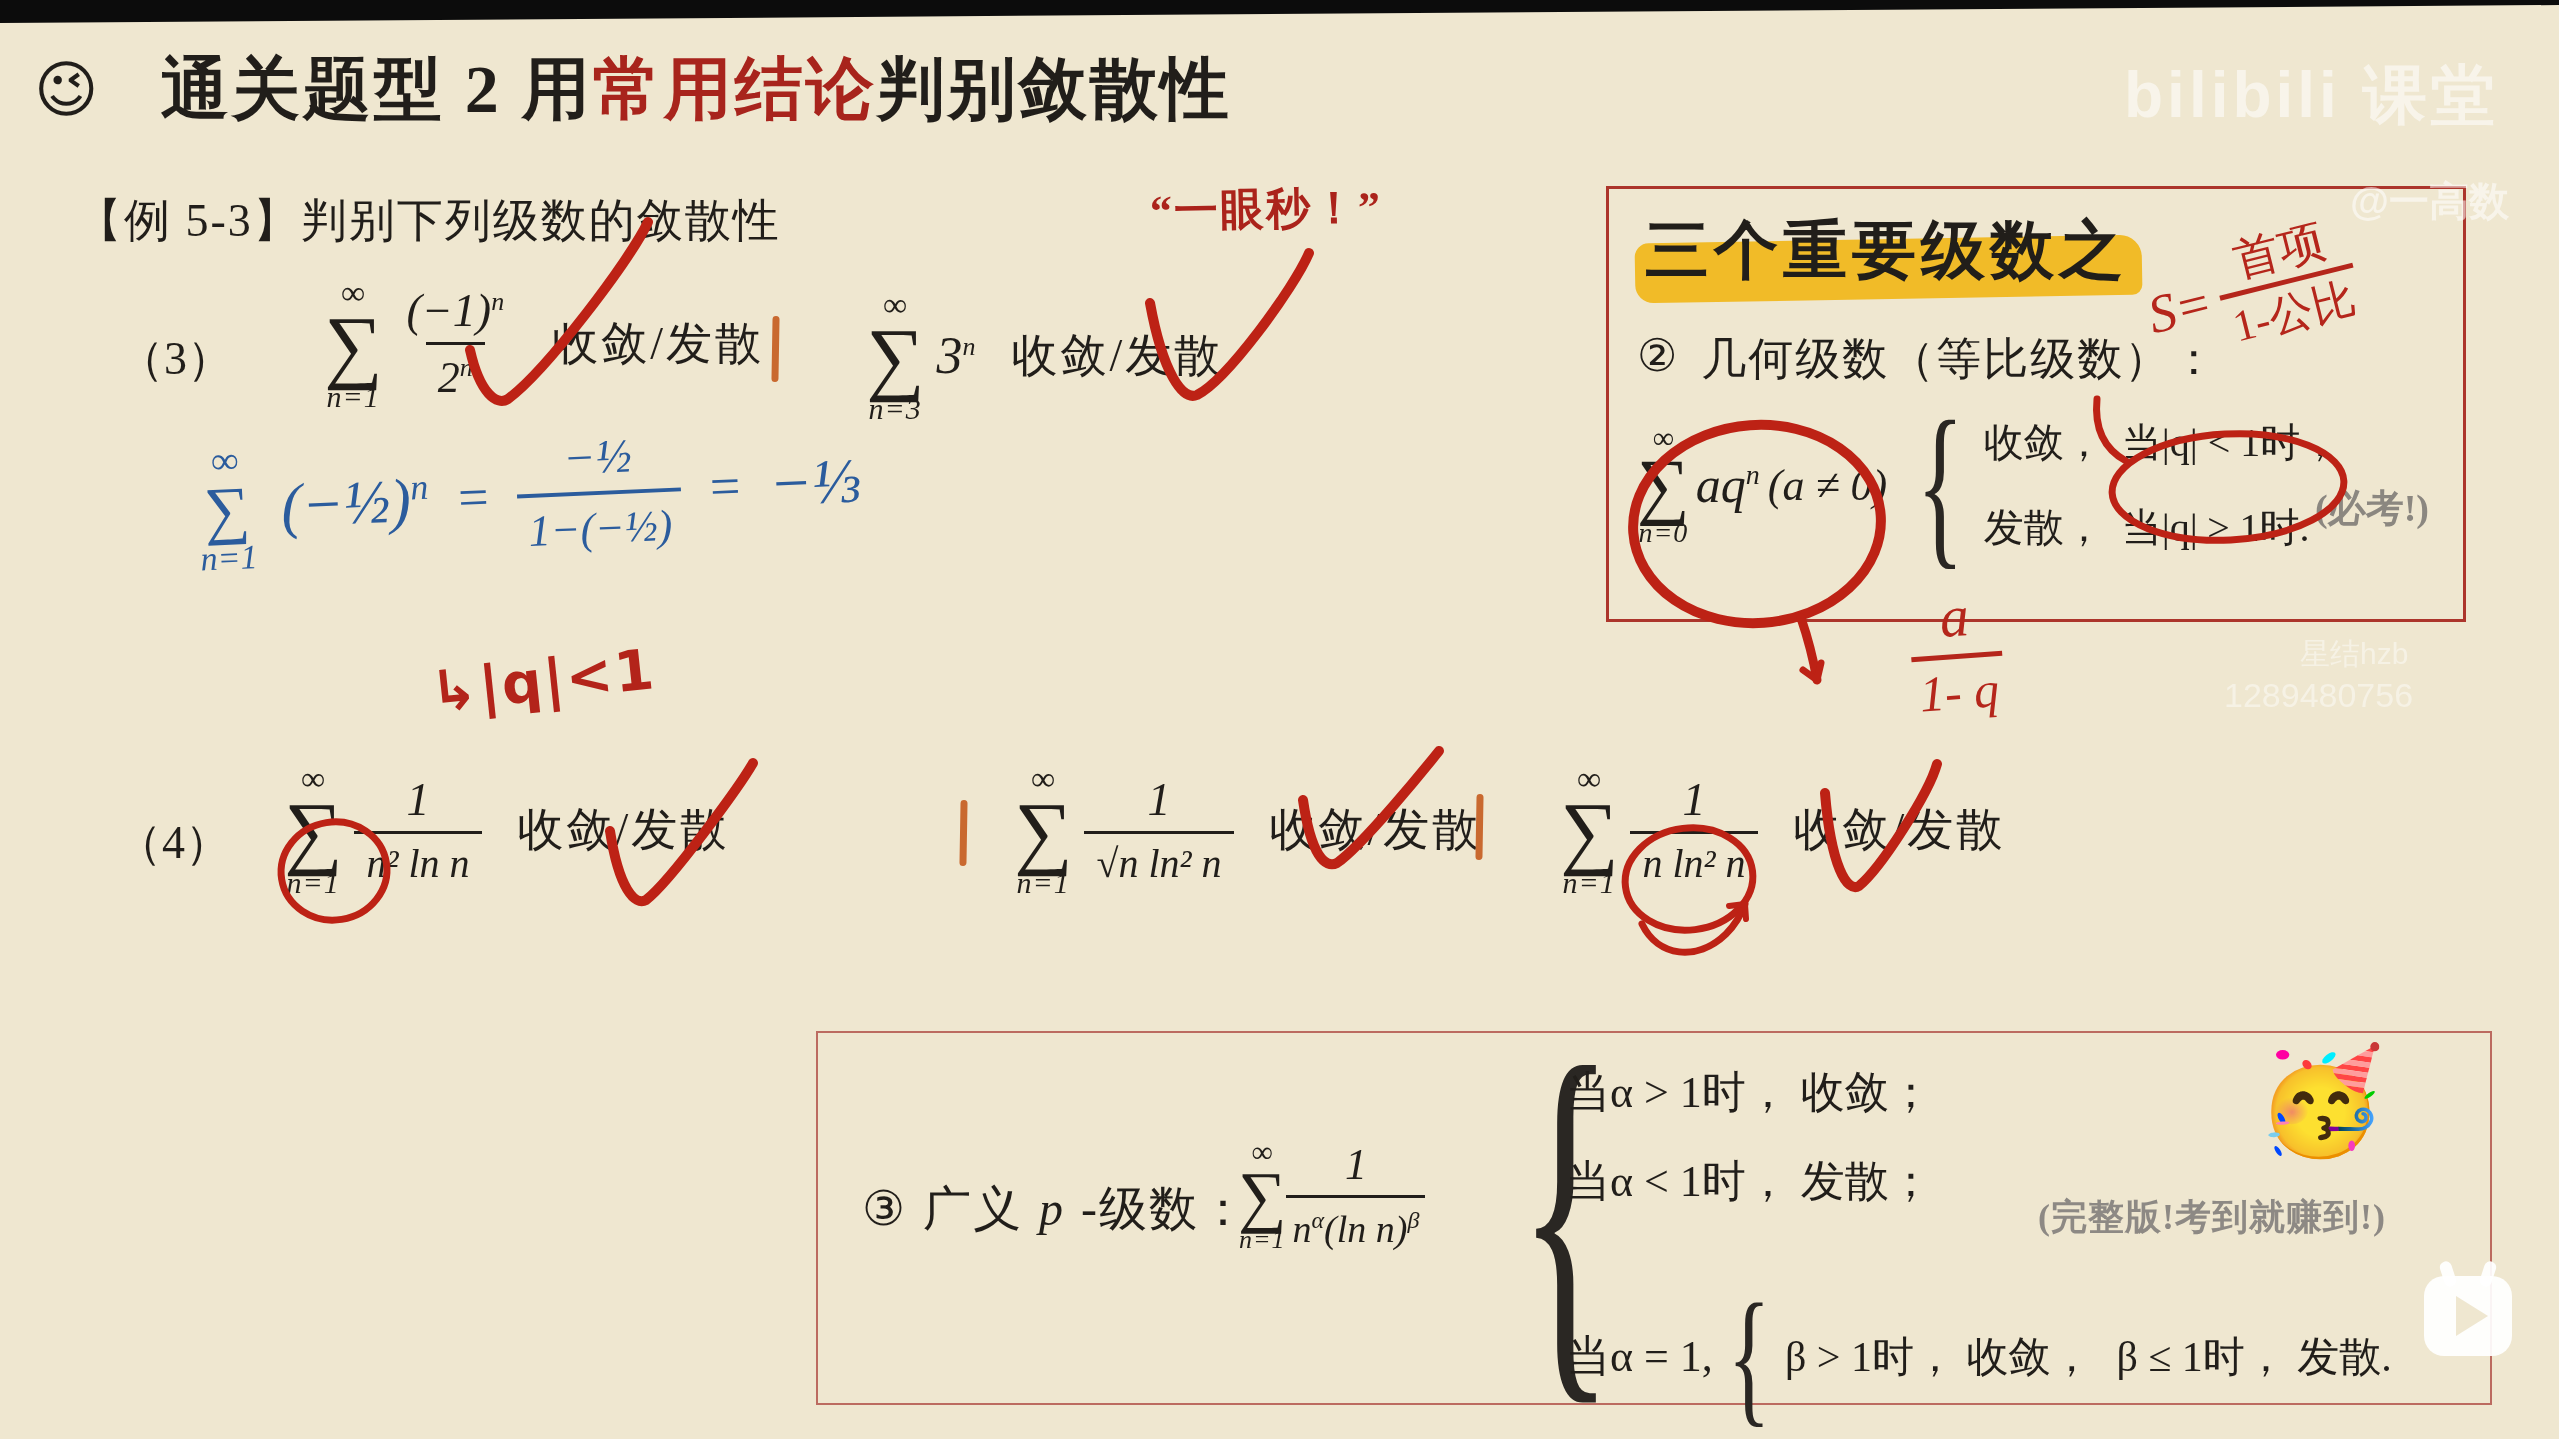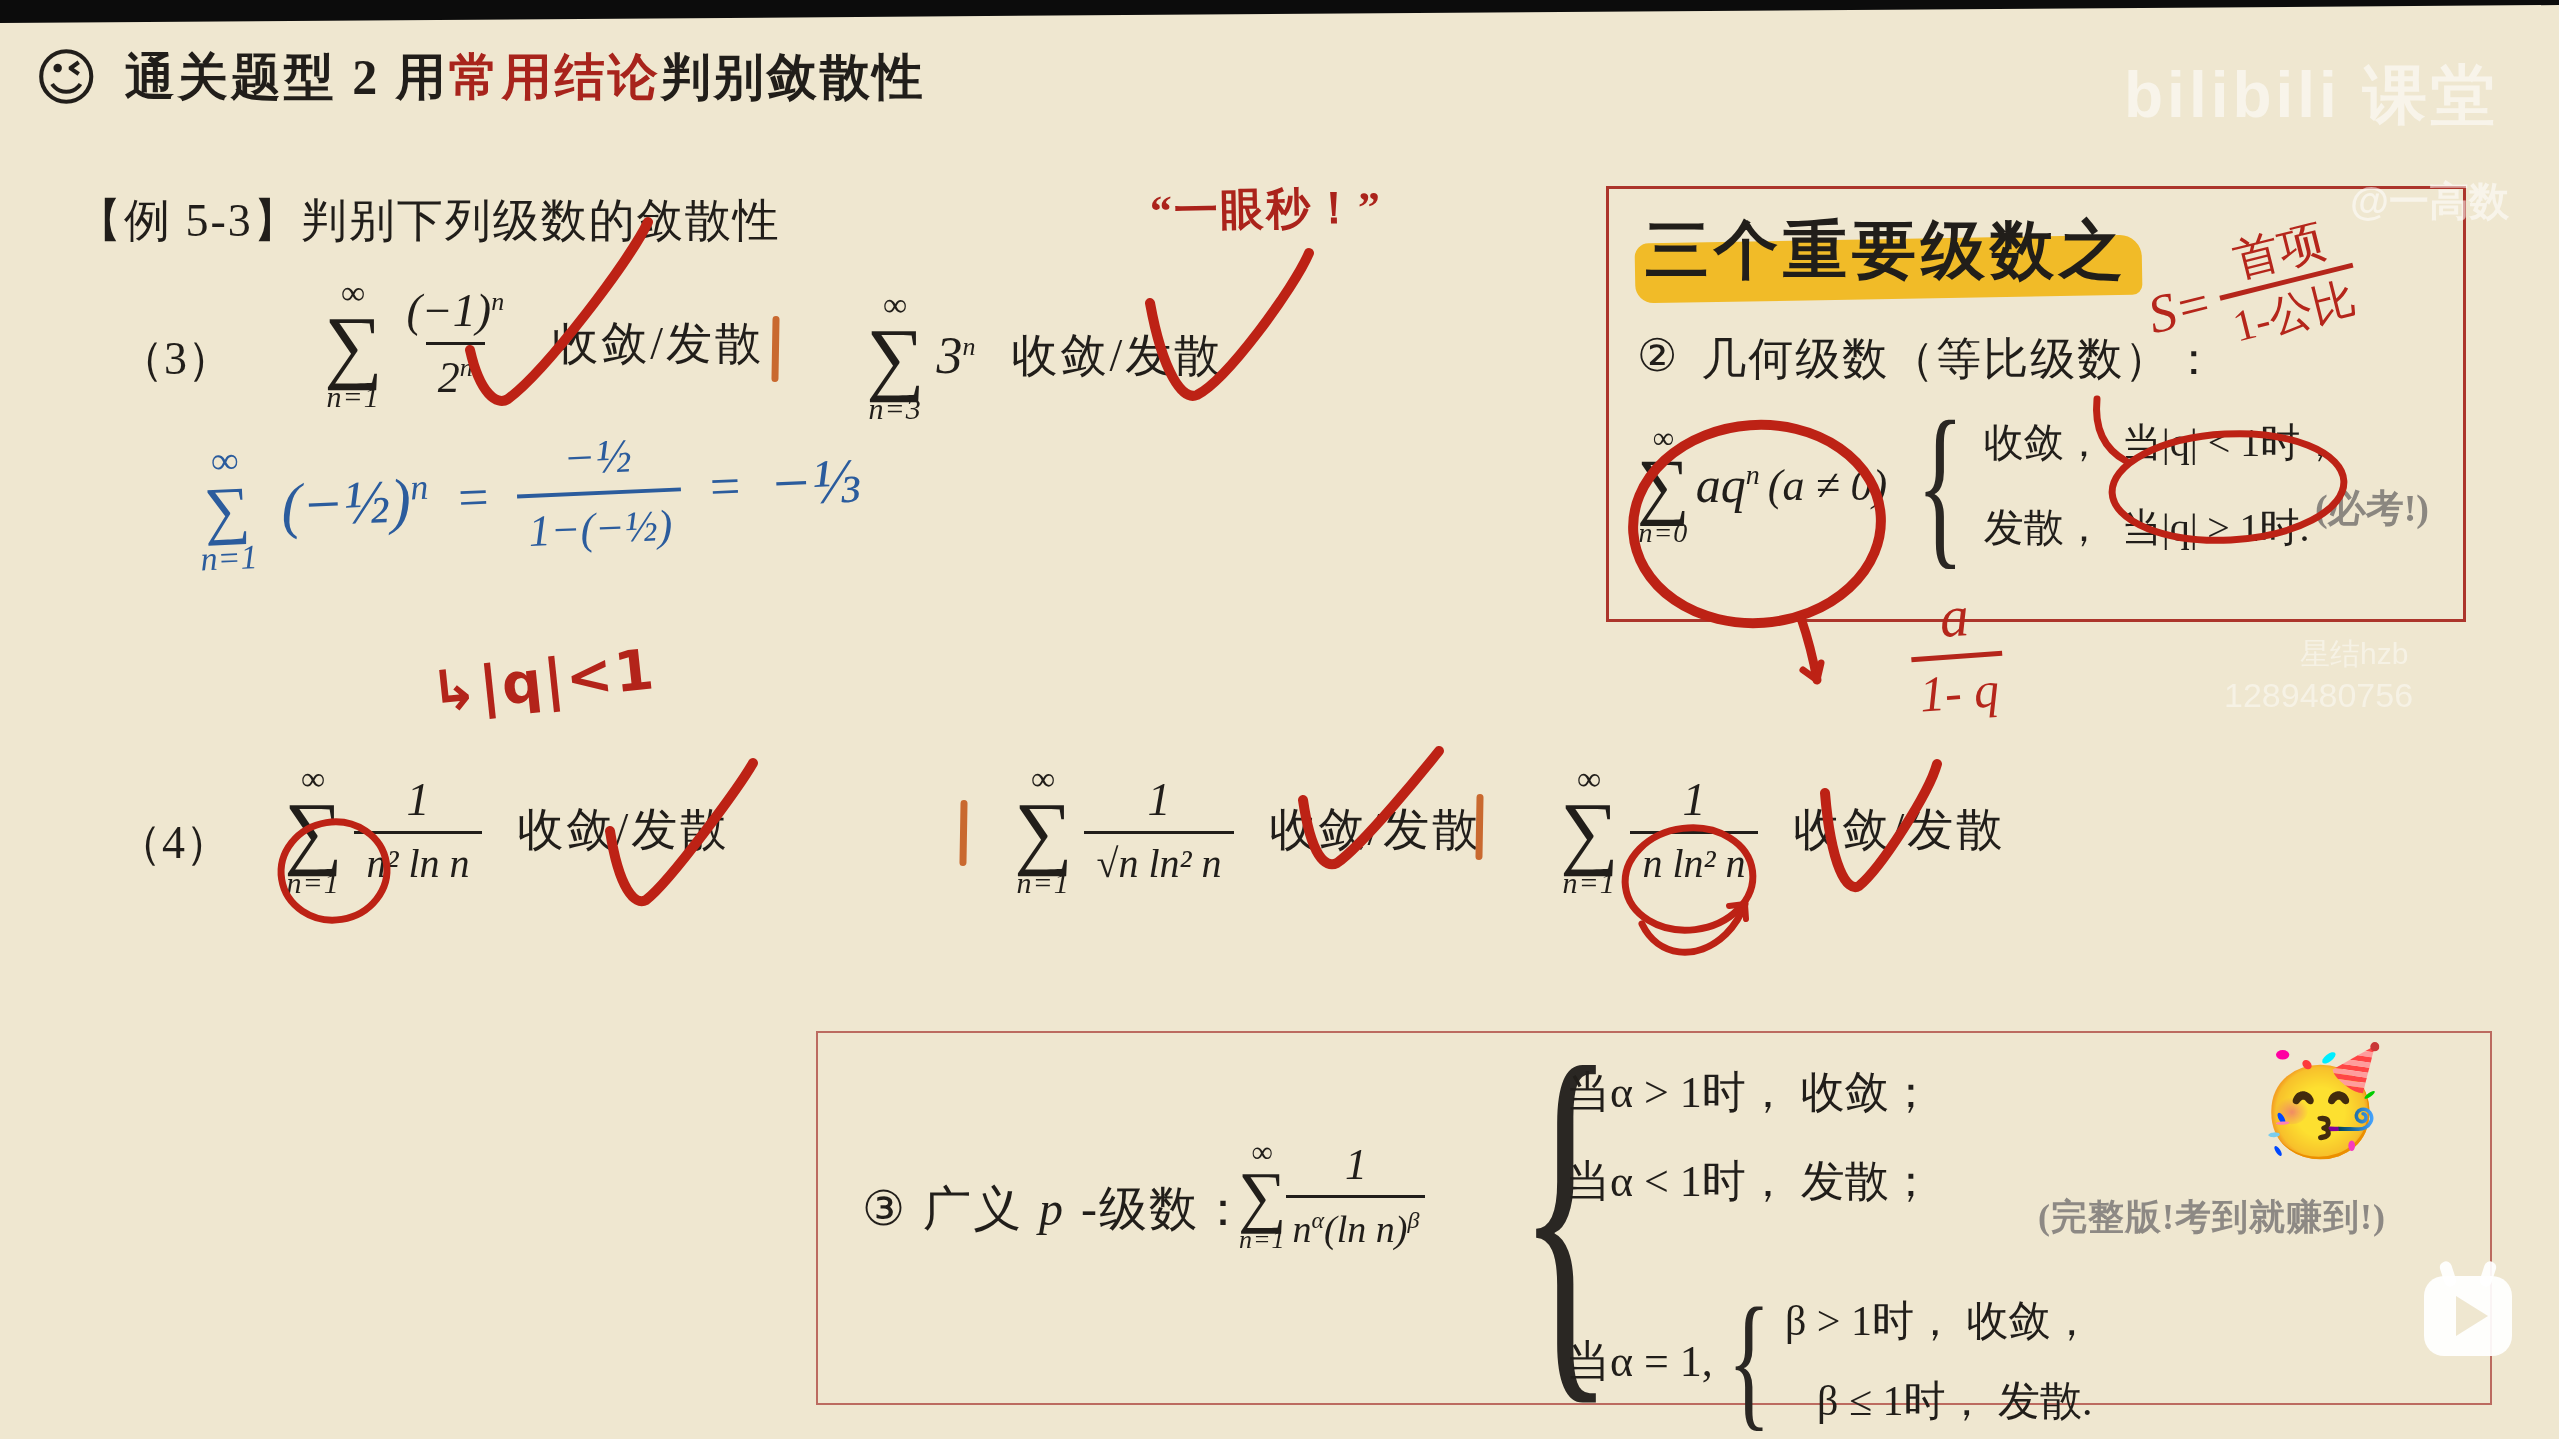--- a/index.html
+++ b/index.html
@@ -9,21 +9,21 @@
     font-family:"Liberation Serif","DejaVu Serif",serif;
     color:#211e1a;
   }
   .abs{position:absolute;}
   
   .topbar{left:0;top:0;width:2559px;height:26px;background:#0c0c0c;
     clip-path:polygon(0 0,2559px 0,2559px 5px,0 23px);}
   
   .header{left:34px;top:44px;display:flex;align-items:center;gap:26px;}
   .emoji-title{font-size:62px;line-height:1;font-family:"DejaVu Sans",sans-serif;}
-  .title{font-size:50px;font-weight:bold;letter-spacing:3px;white-space:nowrap;}
+  .title{font-size:68px;font-weight:bold;letter-spacing:3px;white-space:nowrap;margin-left:36px;}
   .title .red{color:#a8241c;}
   
   .wm{font-family:"Liberation Sans","DejaVu Sans",sans-serif;white-space:nowrap;z-index:8;}
   .wm-bili{left:2124px;top:52px;font-size:64px;font-weight:bold;letter-spacing:4px;color:rgba(255,255,255,0.55);text-align:center;}
   .wm-author{left:2350px;top:174px;font-size:40px;font-weight:bold;color:rgba(255,255,255,0.55);}
   .wm-uid1{left:2300px;top:634px;font-size:30px;color:rgba(255,255,255,0.45);}
   .wm-uid2{left:2224px;top:676px;font-size:34px;color:rgba(255,255,255,0.45);}
   
   .example{left:76px;top:190px;font-size:46px;letter-spacing:2px;}
   .quicknote{left:1150px;top:180px;font-size:44px;font-weight:bold;color:#ab231b;transform:rotate(-1deg);letter-spacing:2px;}
@@ -105,21 +105,21 @@
   .b2-sum .sinf{font-size:30px;} .b2-sum .ssig{font-size:68px;} .b2-sum .slow{font-size:26px;}
   .b2-sum .fnum{font-size:44px;} 
   .b2-sum .fden{font-size:38px;padding:10px 6px 0;}
   .b2-sum .fden sup{font-size:24px;}
   .b2-brace{left:700px;top:10px;font-size:400px;font-weight:300;line-height:330px;color:#2a2723;
     transform:scale(.5,1.02);transform-origin:left top;}
   .b2-cases{left:748px;top:30px;font-size:44px;white-space:nowrap;}
   .b2-cases .c2{margin-top:30px;}
   .b2-c3{margin-top:82px;display:flex;align-items:center;}
   .ibrace{font-size:150px;font-weight:300;line-height:.85;transform:scaleX(.6);color:#2a2723;}
-  .icol{display:flex;flex-direction:column;gap:24px;font-size:42px;align-items:flex-end;}
+  .icol{display:flex;flex-direction:row;gap:24px;font-size:42px;}
   .b2-emoji{left:1438px;top:16px;font-size:104px;line-height:1;font-family:"DejaVu Sans",sans-serif;}
   .b2-note{left:1220px;top:160px;font-size:36px;font-weight:bold;color:#8d8984;letter-spacing:1px;white-space:nowrap;}
   
   .playbtn{left:2424px;top:1276px;width:88px;height:80px;background:rgba(255,255,255,.93);
     border-radius:20px;z-index:9;cursor:pointer;}
   .playbtn::before,.playbtn::after{content:"";position:absolute;top:-15px;width:12px;height:26px;
     background:rgba(255,255,255,.93);border-radius:6px;}
   .playbtn::before{left:18px;transform:rotate(-18deg);}
   .playbtn::after{right:18px;transform:rotate(18deg);}
   .playtri{position:absolute;left:32px;top:20px;width:0;height:0;

